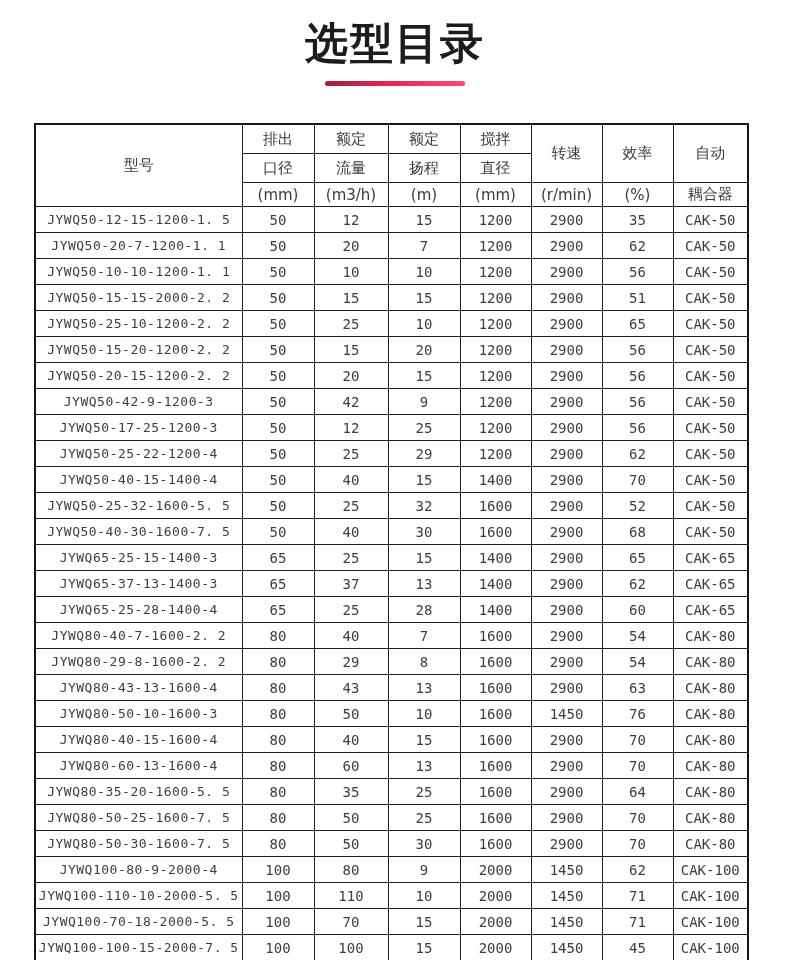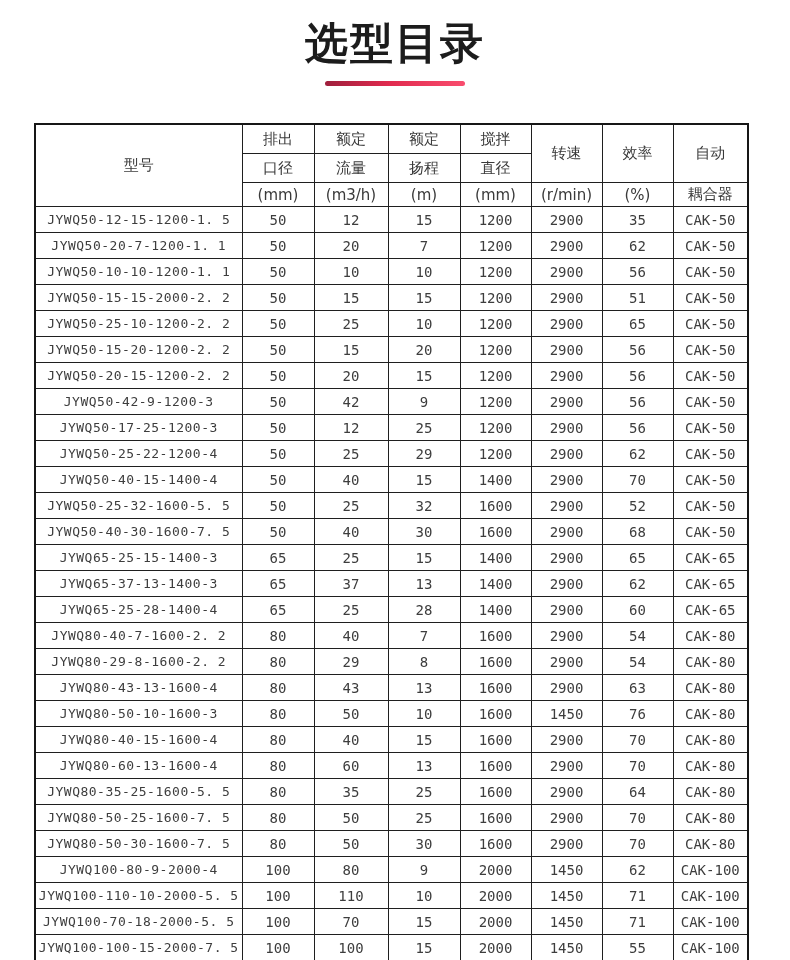--- a/index.html
+++ b/index.html
@@ -338,21 +338,21 @@
             <td class="model-cell">JYWQ80-60-13-1600-4</td>
             <td>80</td>
             <td>60</td>
             <td>13</td>
             <td>1600</td>
             <td>2900</td>
             <td>70</td>
             <td>CAK-80</td>
           </tr>
           <tr>
-            <td class="model-cell">JYWQ80-35-25-1600-5. 5</td>
+            <td class="model-cell">JYWQ80-35-20-1600-5. 5</td>
             <td>80</td>
             <td>35</td>
             <td>25</td>
             <td>1600</td>
             <td>2900</td>
             <td>64</td>
             <td>CAK-80</td>
           </tr>
           <tr>
             <td class="model-cell">JYWQ80-50-25-1600-7. 5</td>
@@ -404,20 +404,20 @@
             <td>71</td>
             <td>CAK-100</td>
           </tr>
           <tr>
             <td class="model-cell">JYWQ100-100-15-2000-7. 5</td>
             <td>100</td>
             <td>100</td>
             <td>15</td>
             <td>2000</td>
             <td>1450</td>
-            <td>55</td>
+            <td>45</td>
             <td>CAK-100</td>
           </tr>
         </tbody>
     </table>
   </div>
 
 </div>
 
 </body></html>

